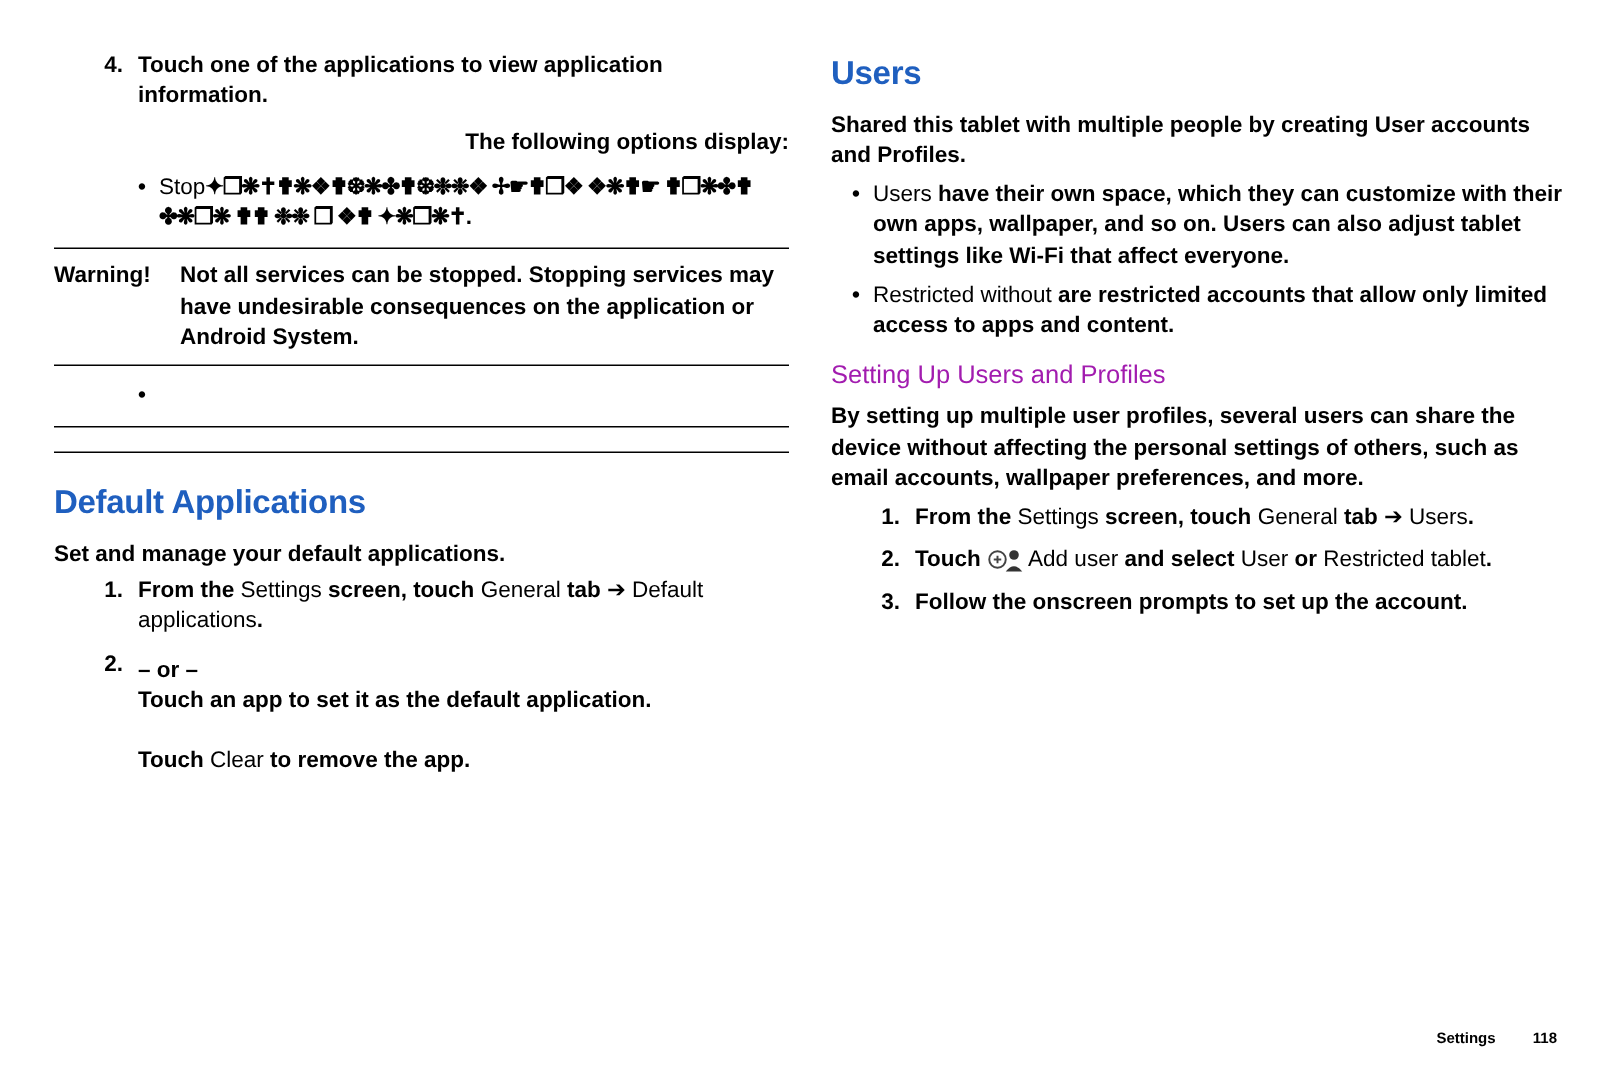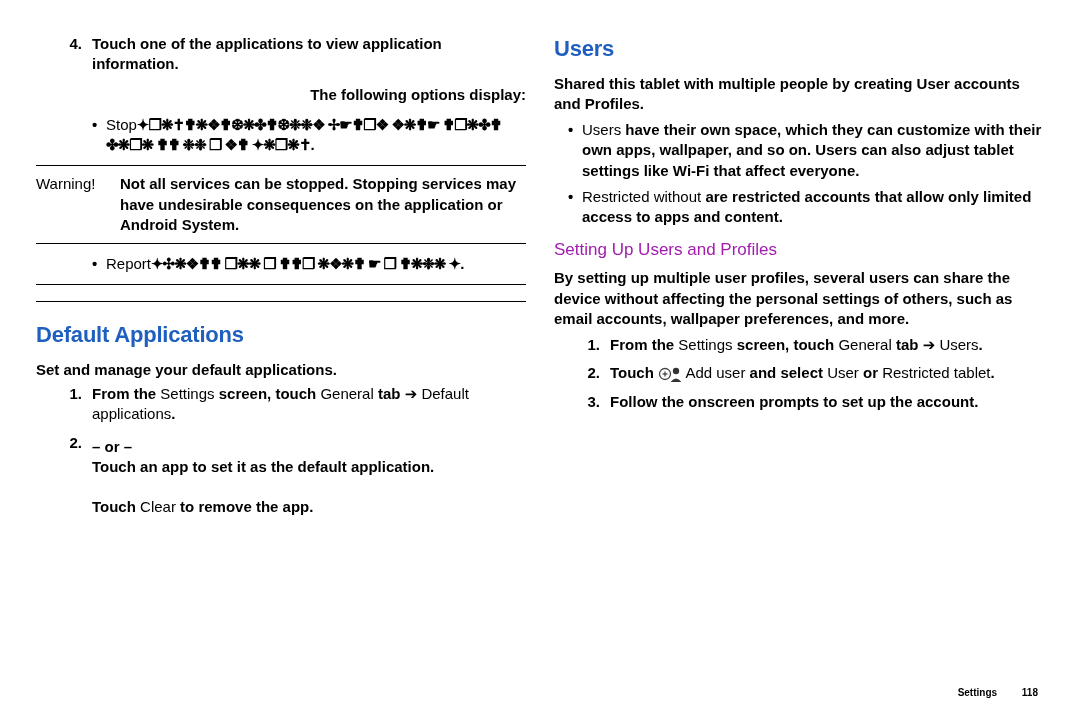--- a/index.html
+++ b/index.html
@@ -64,21 +64,21 @@
     border: none;
     border-top: 1.5px solid #000;
     margin: 8px 0 8px 0;
   }
   .warning-block {
     display: flex;
     margin: 0 0 0 0;
   }
   .warning-label {
     width: 72px;
-    font-weight: normal;
+    font-weight: bold;
   }
   .warning-body {
     flex: 1;
     font-weight: bold;
     margin-left: 12px;
   }
   .note-line {
     margin: 0 0 12px 0;
   }
   .h1 {
@@ -139,23 +139,20 @@
 
       <div class="warning-block">
         <div class="warning-label">Warning!</div>
         <div class="warning-body">Not all services can be stopped. Stopping services may have undesirable consequences on the application or Android System.</div>
       </div>
 
       <hr class="rule">
 
       <div class="bullet-item" style="padding-left:56px;">
         <div class="bullet-dot">•</div>
-        <div class="bullet-body">
-          <span>Report</span><span class="garble">✦✣❋❖✟✟ ❒❋❋ ❒ ✟✟❒ ❋❖❋✟ ☛ ❒ ✟❋❉❋ ✦.</span>
-        </div>
       </div>
 
       <hr class="rule">
 
 
       <hr class="rule">
 
       <div class="h1">Default Applications</div>
 
       <div class="bold">Set and manage your default applications.</div>

